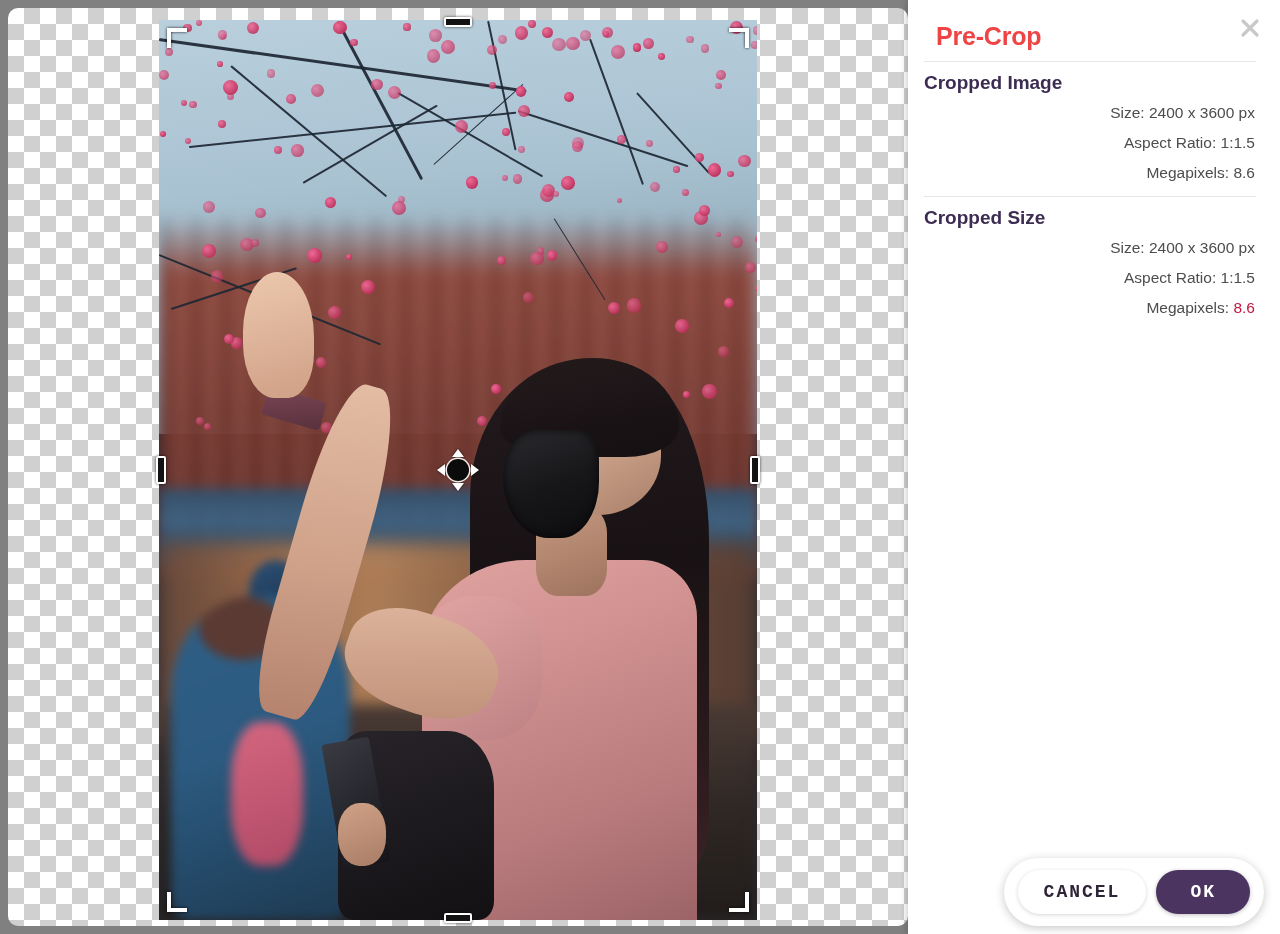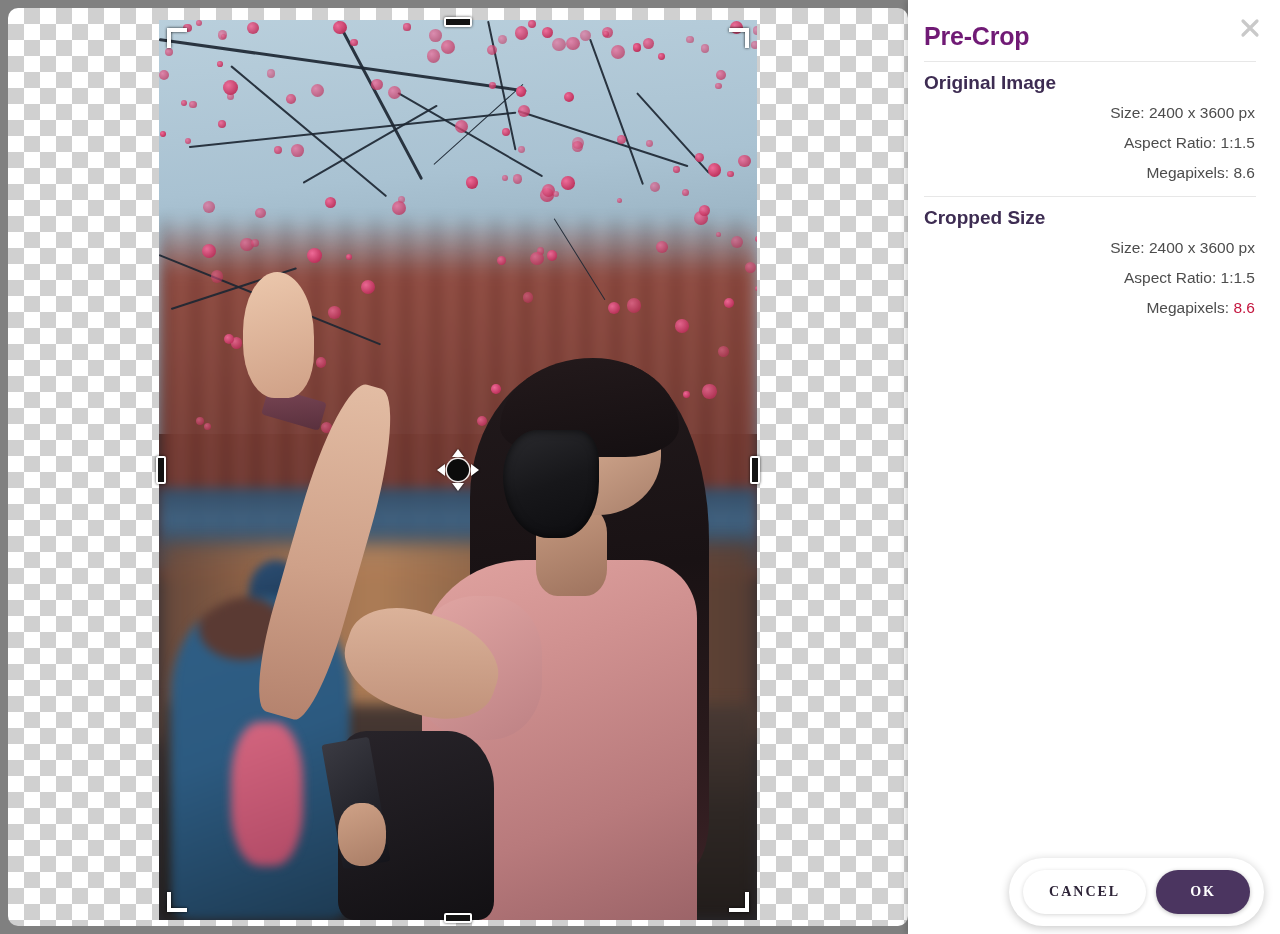--- a/index.html
+++ b/index.html
@@ -263,23 +263,23 @@
     position: absolute;
     left: 908px; top: 0;
     width: 372px; height: 934px;
     background: #ffffff;
     box-shadow: -2px 0 6px rgba(0,0,0,.18);
     padding: 16px 24px 0 16px;
   }
   #panel-title {
     font-size: 25px;
     font-weight: bold;
-    color: #701a75;
+    color: #ef4444;
     letter-spacing: -.2px;
-    margin: 6px 0 10px 0;
+    margin: 6px 0 10px 12px;
   }
   #close-icon {
     position: absolute;
     right: 18px; top: 16px;
     width: 24px; height: 24px;
     cursor: pointer;
     color: #c9c9c9;
   }
   #close-icon svg { display: block; }
 
@@ -340,23 +340,23 @@
     border-radius: 34px;
     box-shadow: 0 2px 10px rgba(0,0,0,.22);
     padding: 12px 14px;
     display: flex;
     align-items: center;
     gap: 10px;
   }
   .btn {
     border: none;
     border-radius: 22px;
-    font-family: Liberation Serif, serif;
+    font-family: Liberation Mono, monospace;
     font-weight: bold;
-    font-size: 14px;
+    font-size: 18px;
     letter-spacing: 2px;
     cursor: pointer;
     height: 44px;
   }
   #cancel-button {
     background: #ffffff;
     color: #2e2438;
     padding: 0 26px;
     box-shadow: 0 1px 4px rgba(0,0,0,.16);
   }
@@ -567,21 +567,21 @@
       </svg>
     </div>
 
     <div id="panel-title">Pre-Crop</div>
 
 
 
     <div class="row-line"></div>
 
     <div id="original-block">
-      <div class="sec-heading">Original Image</div>
+      <div class="sec-heading">Cropped Image</div>
       <div class="kv">
         <span>Size:</span>
         <span class="val">2400 x 3600 px</span>
       </div>
       <div class="kv">
         <span>Aspect Ratio:</span>
         <span class="val">1:1.5</span>
       </div>
       <div class="kv">
         <span>Megapixels:</span>

